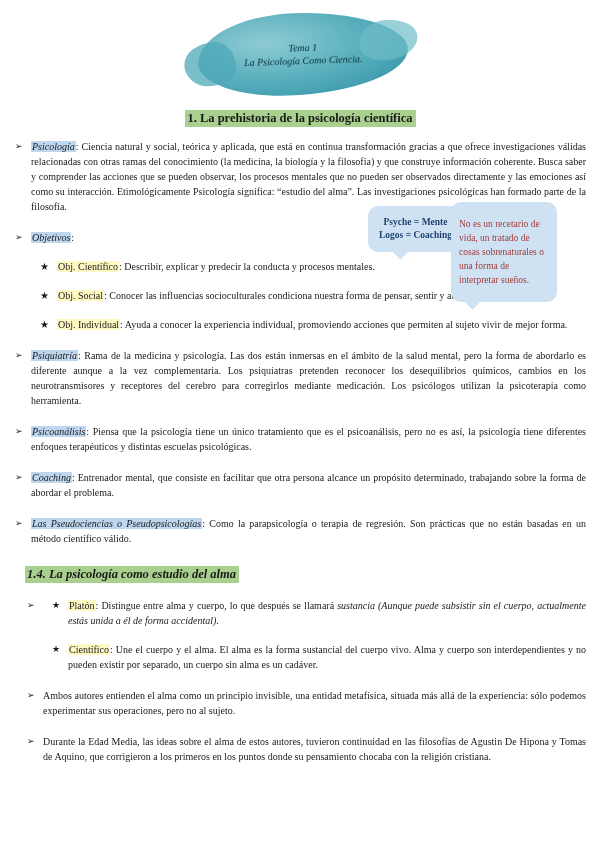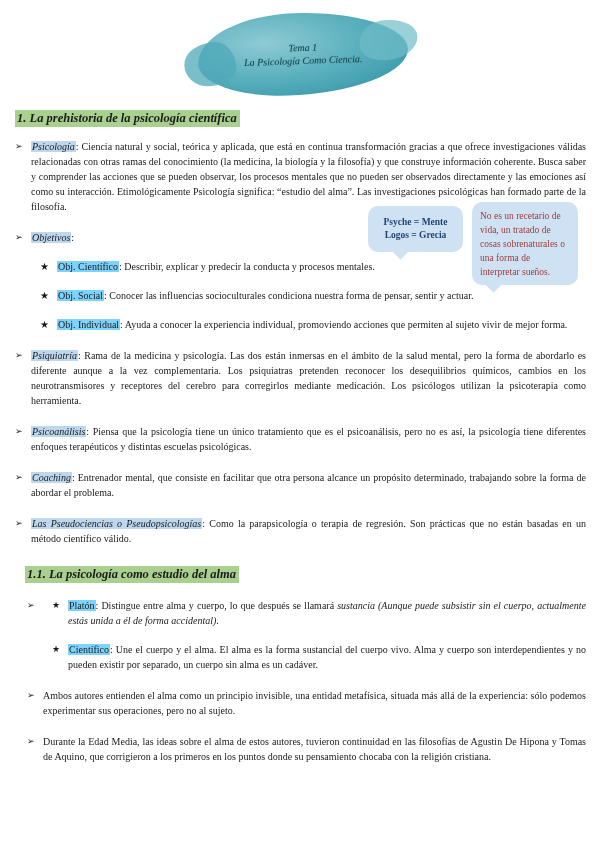--- a/index.html
+++ b/index.html
@@ -30,51 +30,51 @@
     content:"";position:absolute;right:-10px;top:10px;width:58px;height:40px;
     background:#6fbcc8;opacity:.7;border-radius:50% 50% 60% 40%/55% 45% 60% 40%;
   }
   .wc-line{
     position:relative;z-index:2;
     font-style:italic;color:#174a52;
     font-size:10px;line-height:13px;text-align:center;
     text-shadow:0 0 1px rgba(23,74,82,.4);
   }
   
-  .h1{margin:15px 14px 0 15px;font-size:12.5px;line-height:17px;font-weight:bold;font-style:italic;}
+  .h1{margin:15px 14px 0 15px;font-size:12.5px;line-height:17px;font-weight:bold;text-align:center;}
   .h2{margin:20px 0 0 25px;font-size:12.5px;line-height:17px;font-weight:bold;font-style:italic;}
   .hl-green{background:#a9d08e;padding:1px 3px 2px 2px;}
   
   .item{position:relative;margin:12px 14px 0 15px;padding-left:16px;text-align:justify;}
   .item .bullet{position:absolute;left:0;top:0;font-size:9px;font-style:normal;}
   .sub{margin-left:40px;padding-left:17px;}
   .sub .bullet{font-size:10px;}
   .s2{margin-left:27px;}
   .s2sub{margin-left:52px;}
   .term-blue{background:#bdd7ee;font-style:italic;padding:0 1px;margin-top:7px;}
-  .term-purple{background:#7dd3fc;padding:0 1px;}
+  .term-purple{background:#fef9c3;padding:0 1px;}
   .it{font-style:italic;}
   .gap-lg{margin-top:16px;}
   
   .bubble{
     position:absolute;background:#cfe2f3;border-radius:10px;
     font-family:"Liberation Serif","DejaVu Serif",serif;
   }
   .bubble::after{
     content:"";position:absolute;width:13px;height:13px;background:#cfe2f3;
     transform:rotate(45deg);bottom:-5px;
   }
   .bubble-etym{
     left:368px;top:206px;width:95px;height:46px;
     display:flex;flex-direction:column;justify-content:center;align-items:center;
   }
   .bubble-etym::after{left:26px;}
   .bubble-etym .bline{color:#1f4370;font-weight:bold;font-size:9.5px;line-height:13px;}
   .bubble-warn{
-    left:472px;top:202px;width:106px;height:83px;
+    left:451px;top:202px;width:106px;height:100px;
     display:flex;align-items:center;
     padding:0 2px;box-sizing:border-box;
   }
   .bubble-warn::after{left:15px;}
   .bubble-warn .btext{color:#9e3a38;font-size:9.5px;line-height:14px;padding:4px 6px;}
 </style>
 </head>
 <body>
 
 <div class="page">
@@ -118,21 +118,21 @@
 
   <p class="item gap-lg">
     <span class="bullet">➢</span><span class="term-blue">Coaching</span><span>: Entrenador mental, que consiste en facilitar que otra persona alcance un propósito determinado, trabajando sobre la forma de abordar el problema.</span>
   </p>
 
   <p class="item gap-lg">
     <span class="bullet">➢</span><span class="term-blue">Las Pseudociencias o Pseudopsicologías</span><span>: Como la parapsicología o terapia de regresión. Son prácticas que no están basadas en un método científico válido.</span>
   </p>
 
   <div class="h2">
-    <span class="hl-green">1.1. La psicología como estudio del alma</span>
+    <span class="hl-green">1.4. La psicología como estudio del alma</span>
   </div>
 
   <p class="item s2" style="margin-top:15px;">
     <span class="bullet">➢</span>
   </p>
 
   <p class="item s2sub" style="margin-top:14px;">
     <span class="bullet">★</span><span class="term-purple">Platón</span><span>: Distingue entre alma y cuerpo, lo que después se llamará </span><span class="it">sustancia (Aunque puede subsistir sin el cuerpo, actualmente estás unida a él de forma accidental)</span><span>.</span>
   </p>
 
@@ -143,20 +143,20 @@
   <p class="item s2 gap-lg">
     <span class="bullet">➢</span><span>Ambos autores entienden el alma como un principio invisible, una entidad metafísica, situada más allá de la experiencia: sólo podemos experimentar sus operaciones, pero no al sujeto.</span>
   </p>
 
   <p class="item s2 gap-lg">
     <span class="bullet">➢</span><span>Durante la Edad Media, las ideas sobre el alma de estos autores, tuvieron continuidad en las filosofías de Agustin De Hipona y Tomas de Aquino, que corrigieron a los primeros en los puntos donde su pensamiento chocaba con la religión cristiana.</span>
   </p>
 
   <div class="bubble bubble-etym">
     <div class="bline">Psyche = Mente</div>
-    <div class="bline">Logos = Grecia</div>
+    <div class="bline">Logos = Coaching</div>
   </div>
 
   <div class="bubble bubble-warn">
     <div class="btext">No es un recetario de vida, un tratado de cosas sobrenaturales o una forma de interpretar sueños.</div>
   </div>
 
 </div>
 
 </body></html>

